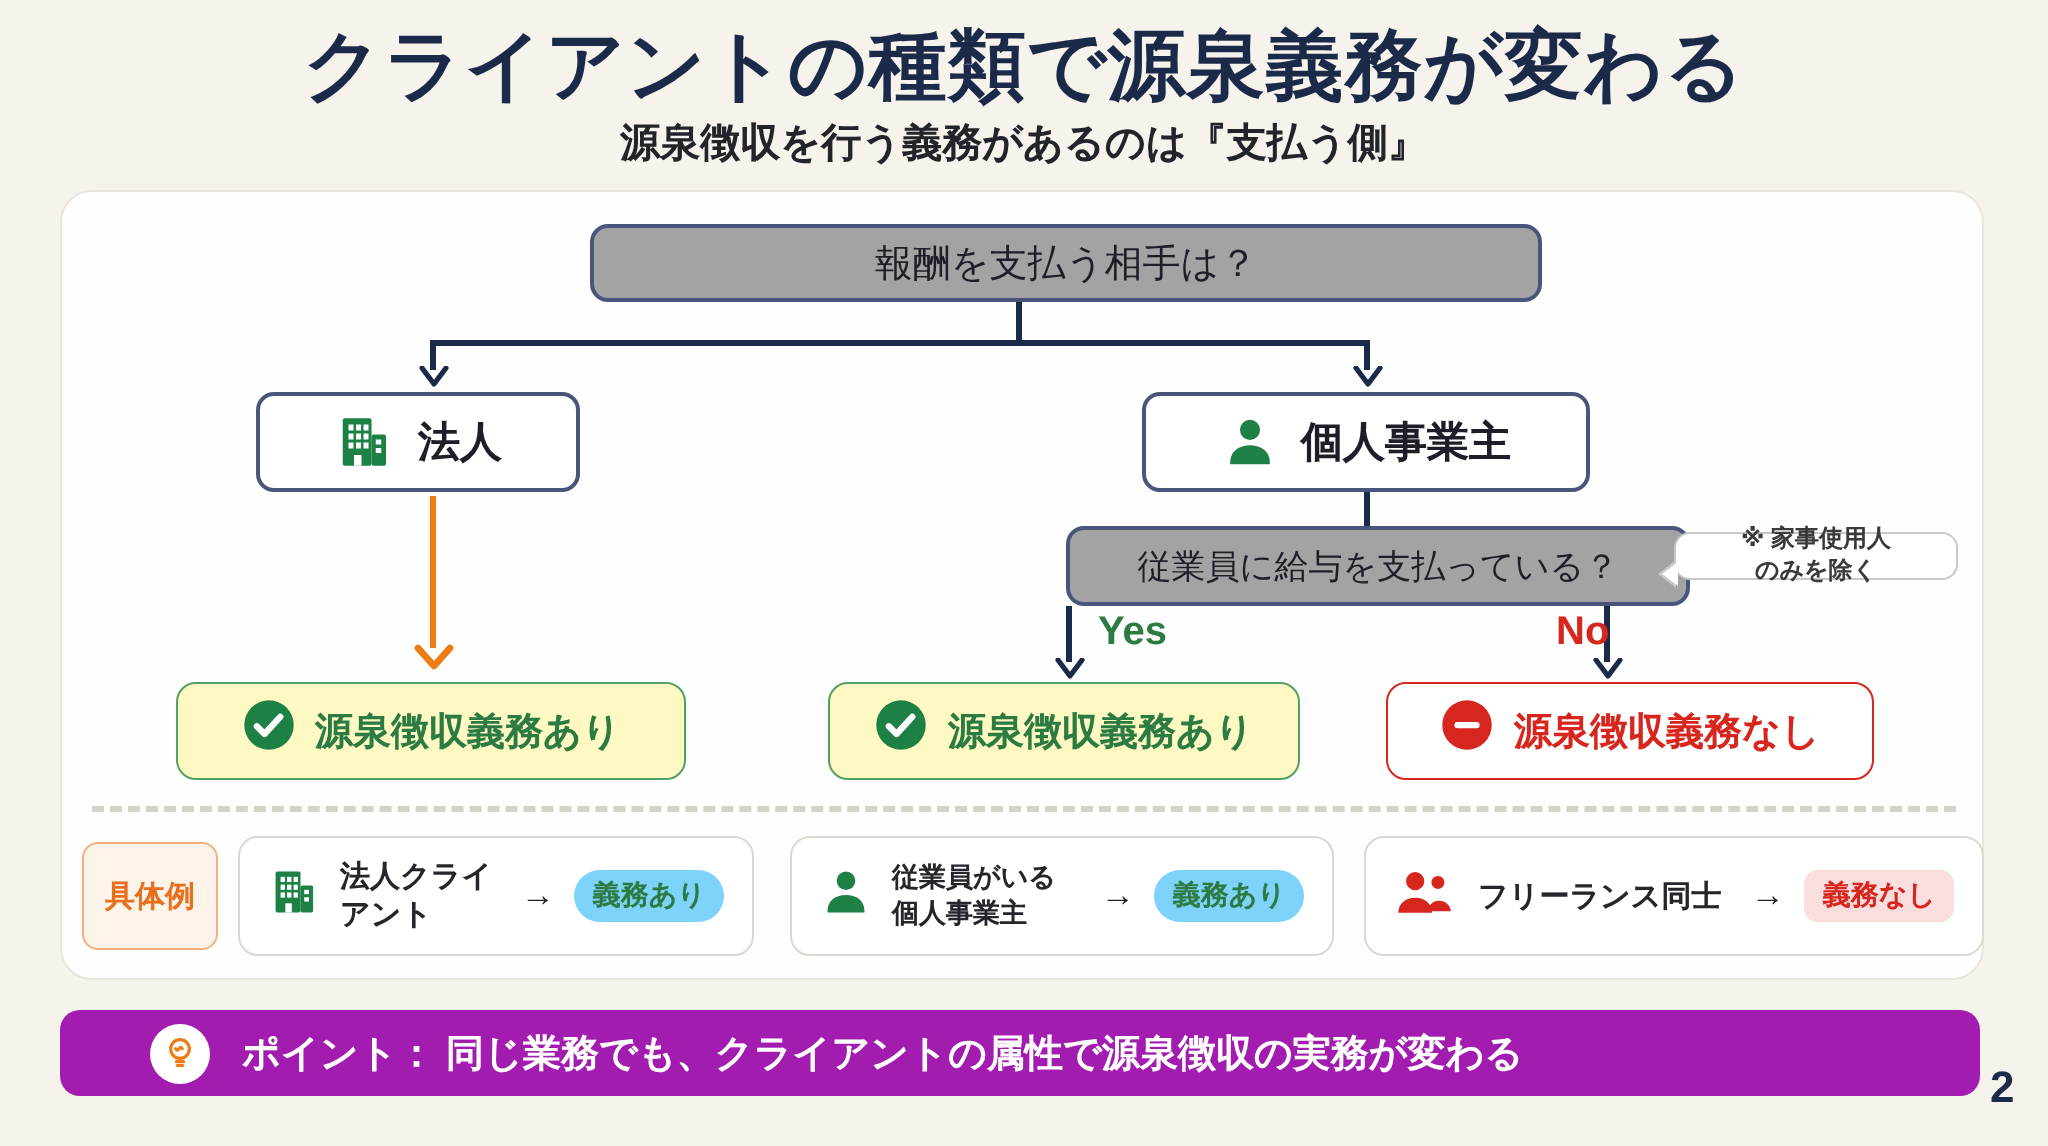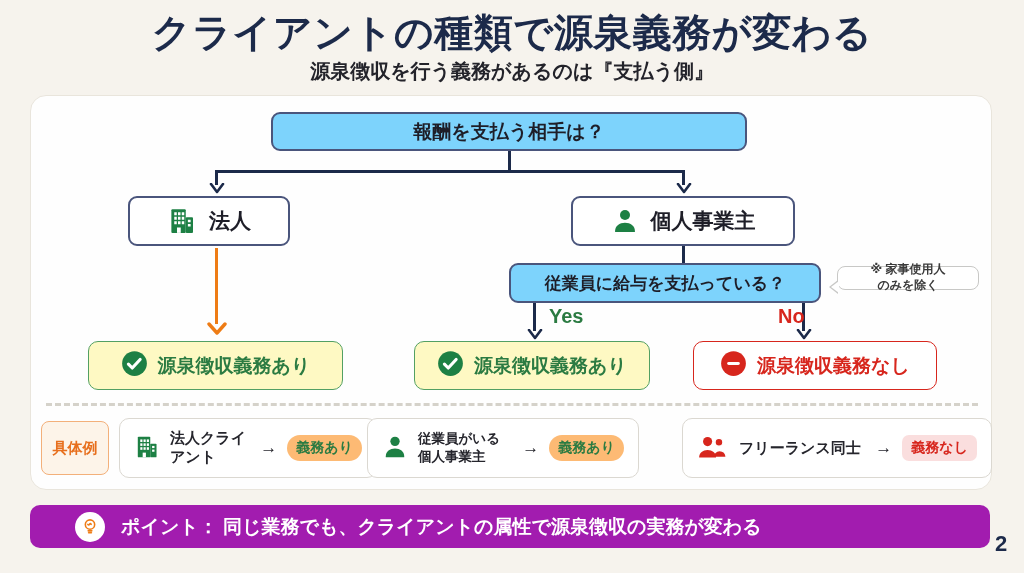--- a/index.html
+++ b/index.html
@@ -11,22 +11,22 @@
           font-size:39px; font-weight:900; color:#1c2a4a; letter-spacing:.5px; }
   .subtitle{ position:absolute; top:58px; left:0; width:100%; text-align:center;
           font-size:20px; font-weight:700; color:#23232a; }
 
   
   .card{ position:absolute; left:30px; top:95px; width:962px; height:395px;
          background:#fefefe; border:1px solid #e9e5dc; border-radius:16px; }
 
   
   .qbox{ position:absolute; display:flex; align-items:center; justify-content:center;
-         background:#7dd3fc; border:2px solid #4a557c; border-radius:9px;
-         font-weight:700; color:#1e1e28; }
+         background:#a3a3a3; border:2px solid #4a557c; border-radius:9px;
+         font-weight:400; color:#1e1e28;margin-left:24px; }
   .q1{ left:240px; top:16px; width:476px; height:39px; font-size:19px; }
   .q2{ left:478px; top:167px; width:312px; height:40px; font-size:17px; }
   .nodebox{ position:absolute; top:100px; height:50px; display:flex; align-items:center;
          justify-content:center; gap:12px; background:#fff; border:2px solid #4a557c;
          border-radius:9px; font-size:21px; font-weight:700; color:#1e1e28; }
   .lbox{ left:97px; width:162px; }
   .rbox{ left:540px; width:224px; }
   .nodebox svg{ display:block; }
 
   
@@ -68,26 +68,26 @@
   
   .gutai{ position:absolute; left:10px; top:325px; width:68px; height:54px;
          background:#fdf4e9; border:1.5px solid #f3b07a; border-radius:8px;
          display:flex; align-items:center; justify-content:center;
          font-size:15px; font-weight:800; color:#e76f1d; }
   .excard{ position:absolute; top:322px; height:60px; background:#fff;
          border:1px solid #dbd8d1; border-radius:10px;
          display:flex; align-items:center; gap:10px; padding:0 14px;
          font-size:15px; font-weight:700; color:#25252c; }
   .ex1{ left:88px; width:258px; }
-  .ex2{ left:336px; width:272px; }
+  .ex2{ left:364px; width:272px; }
   .ex3{ left:651px; width:310px; }
   .ex2 .twoline{ font-size:13.5px; line-height:1.3; }
   .exarrow{ font-size:17px; font-weight:800; color:#25252c; margin-left:auto; }
   .badge{ font-size:14px; font-weight:800; padding:4px 9px; border-radius:7px; white-space:nowrap; }
-  .badge.green{ background:#fdba74; color:#2b7b42;border-radius:13px; }
+  .badge.green{ background:#7dd3fc; color:#2b7b42;border-radius:13px; }
   .badge.red{ background:#fadede; color:#d7261d; }
 
   
   .banner{ position:absolute; left:30px; top:505px; width:960px; height:43px;
          background:#a21caf; border-radius:10px; display:flex; align-items:center;
          gap:16px; padding-left:45px; }
   .banner .text{ color:#fff; font-size:19px; font-weight:800; }
   .bulbwrap{ width:30px; height:30px; background:#fff; border-radius:50%;
          display:flex; align-items:center; justify-content:center; flex:0 0 auto; }
 

